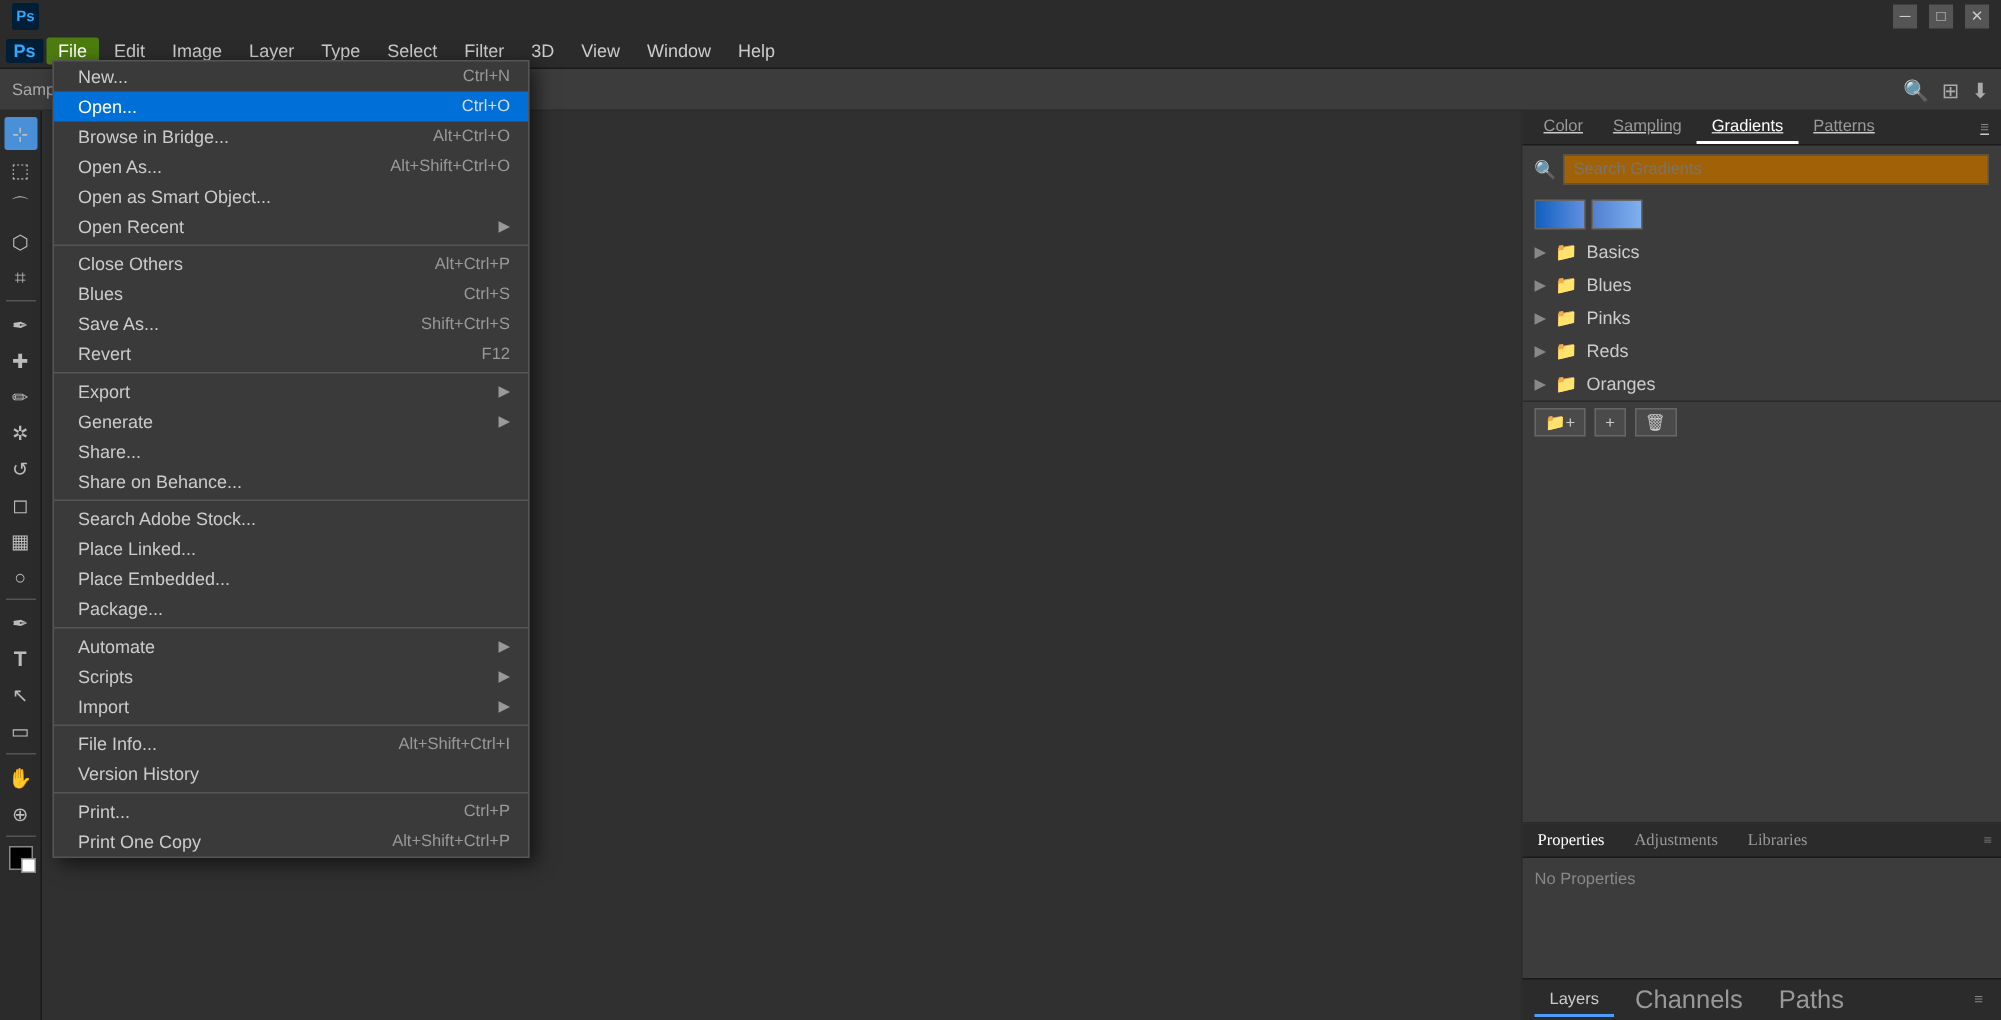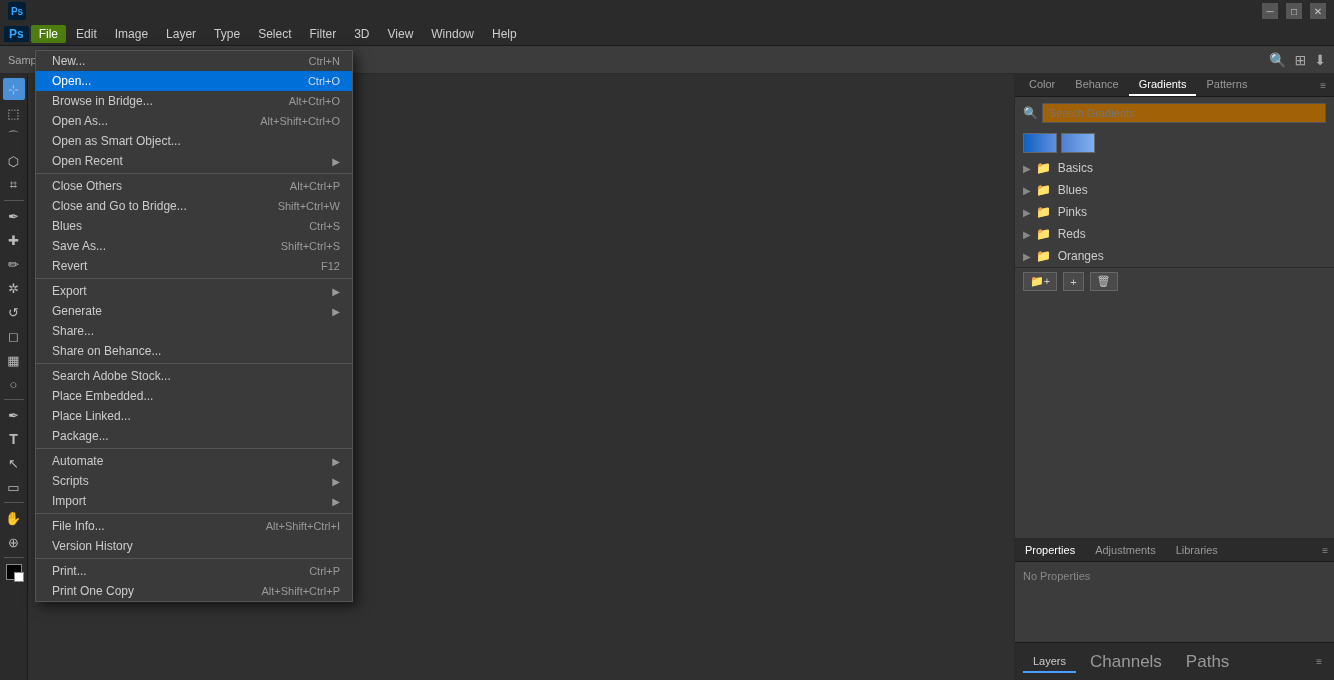--- a/index.html
+++ b/index.html
@@ -168,20 +168,21 @@
       flex-direction: column;
     }
 
     
     .panel-tabs {
       display: flex;
       background: #2b2b2b;
       border-bottom: 1px solid #1a1a1a;
       align-items: center;
       padding: 0 4px;
+      text-decoration: underline;
     }
     .panel-tab {
       padding: 4px 10px;
       font-size: 11px;
       cursor: pointer;
       color: #999;
       border-bottom: 2px solid transparent;
     }
     .panel-tab.active {
       color: #fff;
@@ -239,38 +240,39 @@
 
     
     .properties-section {
       border-top: 1px solid #2a2a2a;
     }
     .prop-tabs {
       display: flex;
       background: #2b2b2b;
       border-bottom: 1px solid #1a1a1a;
       align-items: center;
+      font-family: Liberation Serif, serif;
     }
     .prop-tab {
       padding: 5px 10px;
       font-size: 11px;
       cursor: pointer;
       color: #999;
     }
     .prop-tab.active { color: #fff; }
     .prop-content {
       padding: 8px;
       min-height: 80px;
       font-size: 11px;
       color: #888;
     }
 
     
     .layers-bar {
-      height: 38px;
+      height: 28px;
       background: #2b2b2b;
       border-top: 1px solid #1a1a1a;
       display: flex;
       align-items: center;
       padding: 0 8px;
       gap: 4px;
     }
     .layers-tab {
       padding: 4px 10px;
       font-size: 11px;
@@ -290,21 +292,21 @@
       position: absolute;
       top: 0;
       left: 0;
       right: 0;
       bottom: 0;
       z-index: 100;
       pointer-events: none;
     }
     .dropdown-menu {
       position: absolute;
-      top: 50px; 
+      top: 40px; 
       left: 35px;
       width: 318px;
       background: #3a3a3a;
       border: 1px solid #555;
       box-shadow: 4px 4px 12px rgba(0,0,0,0.6);
       pointer-events: all;
       z-index: 200;
     }
     .menu-row {
       display: flex;
@@ -422,21 +424,21 @@
   </div>
 
   <div class="canvas-area">
     <div class="canvas-bg"></div>
   </div>
 
   <div class="right-panels">
 
     <div class="panel-tabs">
       <div class="panel-tab">Color</div>
-      <div class="panel-tab">Behance</div>
+      <div class="panel-tab">Sampling</div>
       <div class="panel-tab active">Gradients</div>
       <div class="panel-tab">Patterns</div>
       <div class="panel-expand">≡</div>
     </div>
 
     <div class="gradients-panel">
       <div class="gradient-search">
         <span style="color:#888;margin-right:4px;font-size:12px;">🔍</span>
         <input type="text" style="flex: 1 1 0%; background: #a16207; border: 1px solid rgb(85, 85, 85); color: rgb(204, 204, 204); padding: 2px 6px; font-size: 11px; height: 20px;" placeholder="Search Gradients">
       </div>
@@ -535,24 +537,20 @@
 
     <div class="menu-separator"></div>
 
 
 
     <div class="menu-row">
       <span class="label">Close Others</span>
       <span class="shortcut">Alt+Ctrl+P</span>
     </div>
 
-    <div class="menu-row">
-      <span class="label">Close and Go to Bridge...</span>
-      <span class="shortcut">Shift+Ctrl+W</span>
-    </div>
 
     <div class="menu-row">
       <span class="label">Blues</span>
       <span class="shortcut">Ctrl+S</span>
     </div>
 
     <div class="menu-row">
       <span class="label">Save As...</span>
       <span class="shortcut">Shift+Ctrl+S</span>
     </div>
@@ -582,25 +580,25 @@
       <span class="label">Share on Behance...</span>
     </div>
 
     <div class="menu-separator"></div>
 
     <div class="menu-row">
       <span class="label">Search Adobe Stock...</span>
     </div>
 
     <div class="menu-row">
+      <span class="label">Place Linked...</span>
+    </div>
+
+    <div class="menu-row">
       <span class="label">Place Embedded...</span>
-    </div>
-
-    <div class="menu-row">
-      <span class="label">Place Linked...</span>
     </div>
 
     <div class="menu-row">
       <span class="label">Package...</span>
     </div>
 
     <div class="menu-separator"></div>
 
     <div class="menu-row">
       <span class="label">Automate</span>

